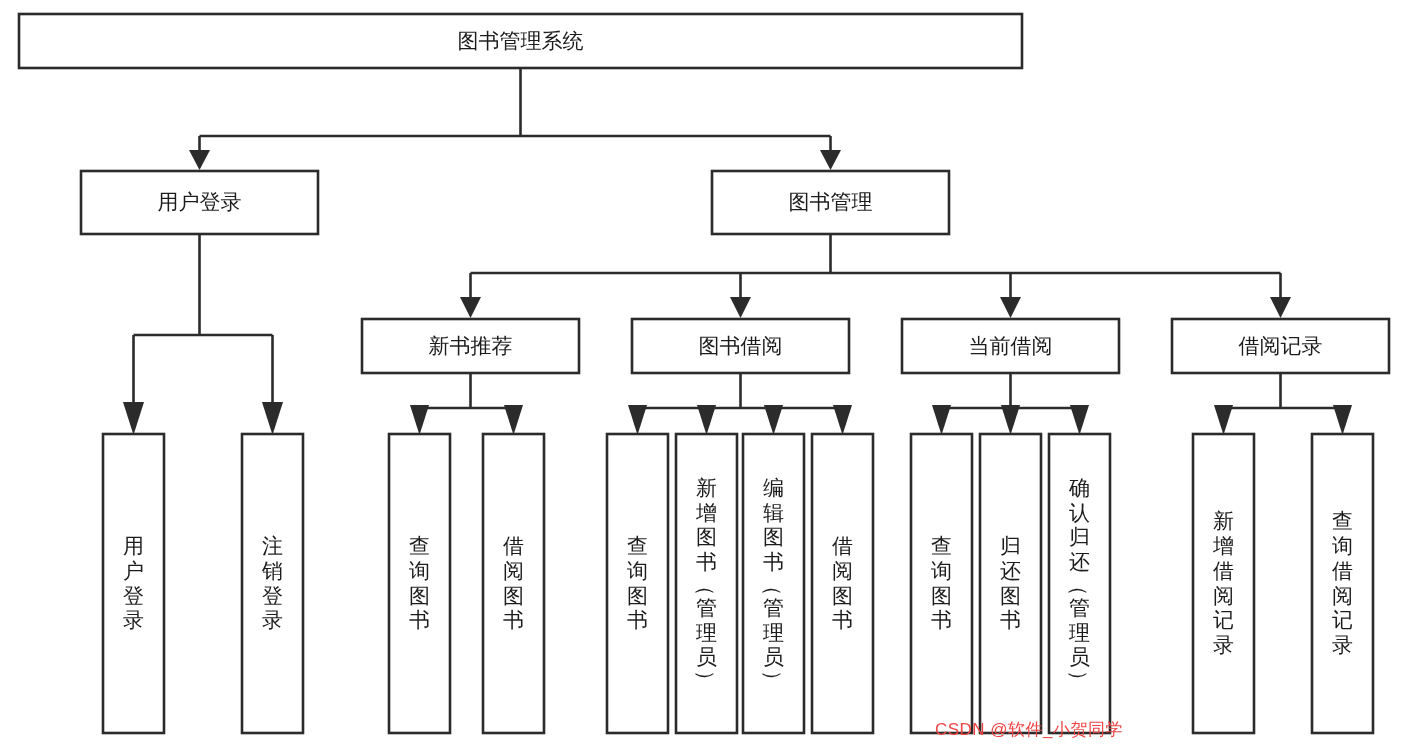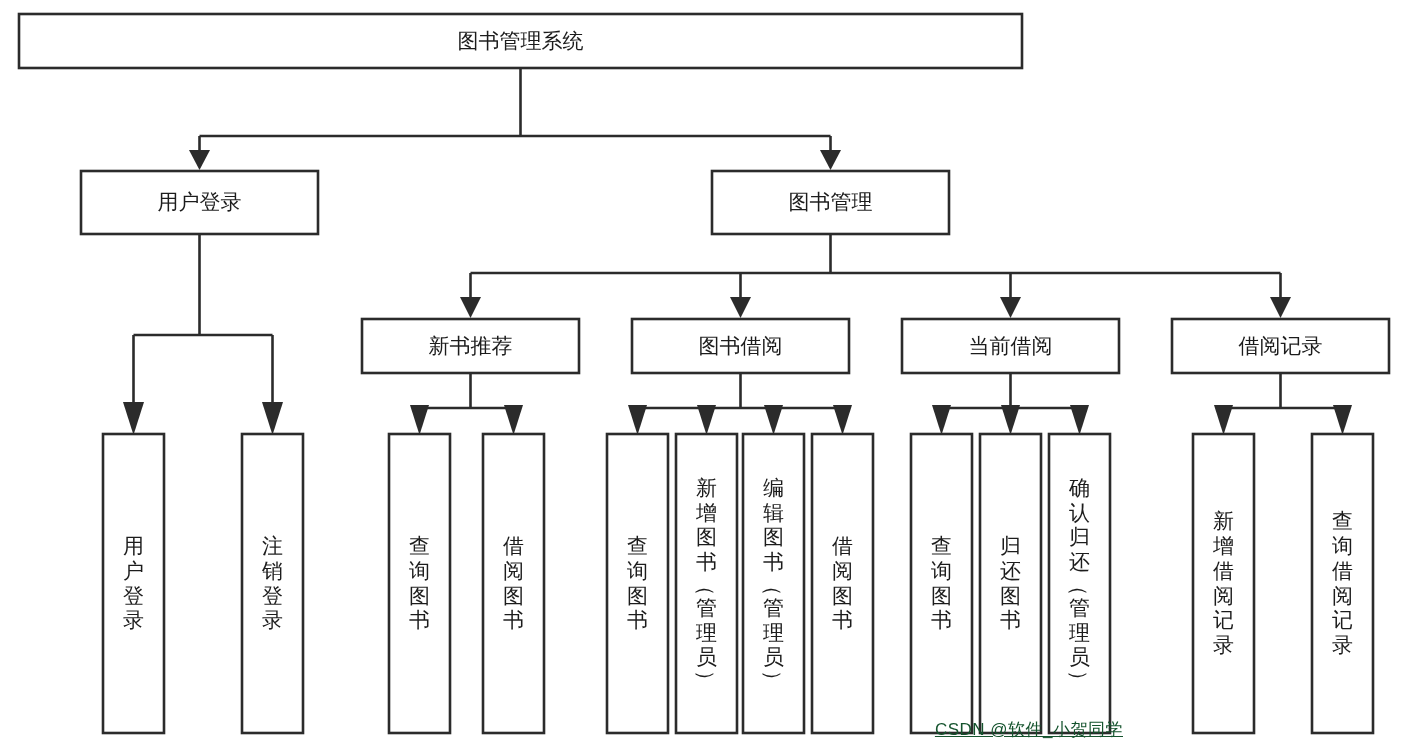--- a/index.html
+++ b/index.html
@@ -62,24 +62,23 @@
     text-align: center;
     white-space: pre;
     pointer-events: none;
   }
   .watermark {
     position: absolute;
     right: 12px;
     bottom: 6px;
     font-family: "Liberation Sans", "DejaVu Sans", sans-serif;
     font-size: 17px;
-    color: #14532d;
+    color: #ef4444;
     letter-spacing: 0.5px;
     white-space: nowrap;
-    text-decoration: underline;
   }
 </style>
 </head>
 <body>
 
 <div id="diagram-root">
 
   <svg id="flow" viewBox="0 0 1405 747">
     <defs></defs>
 

